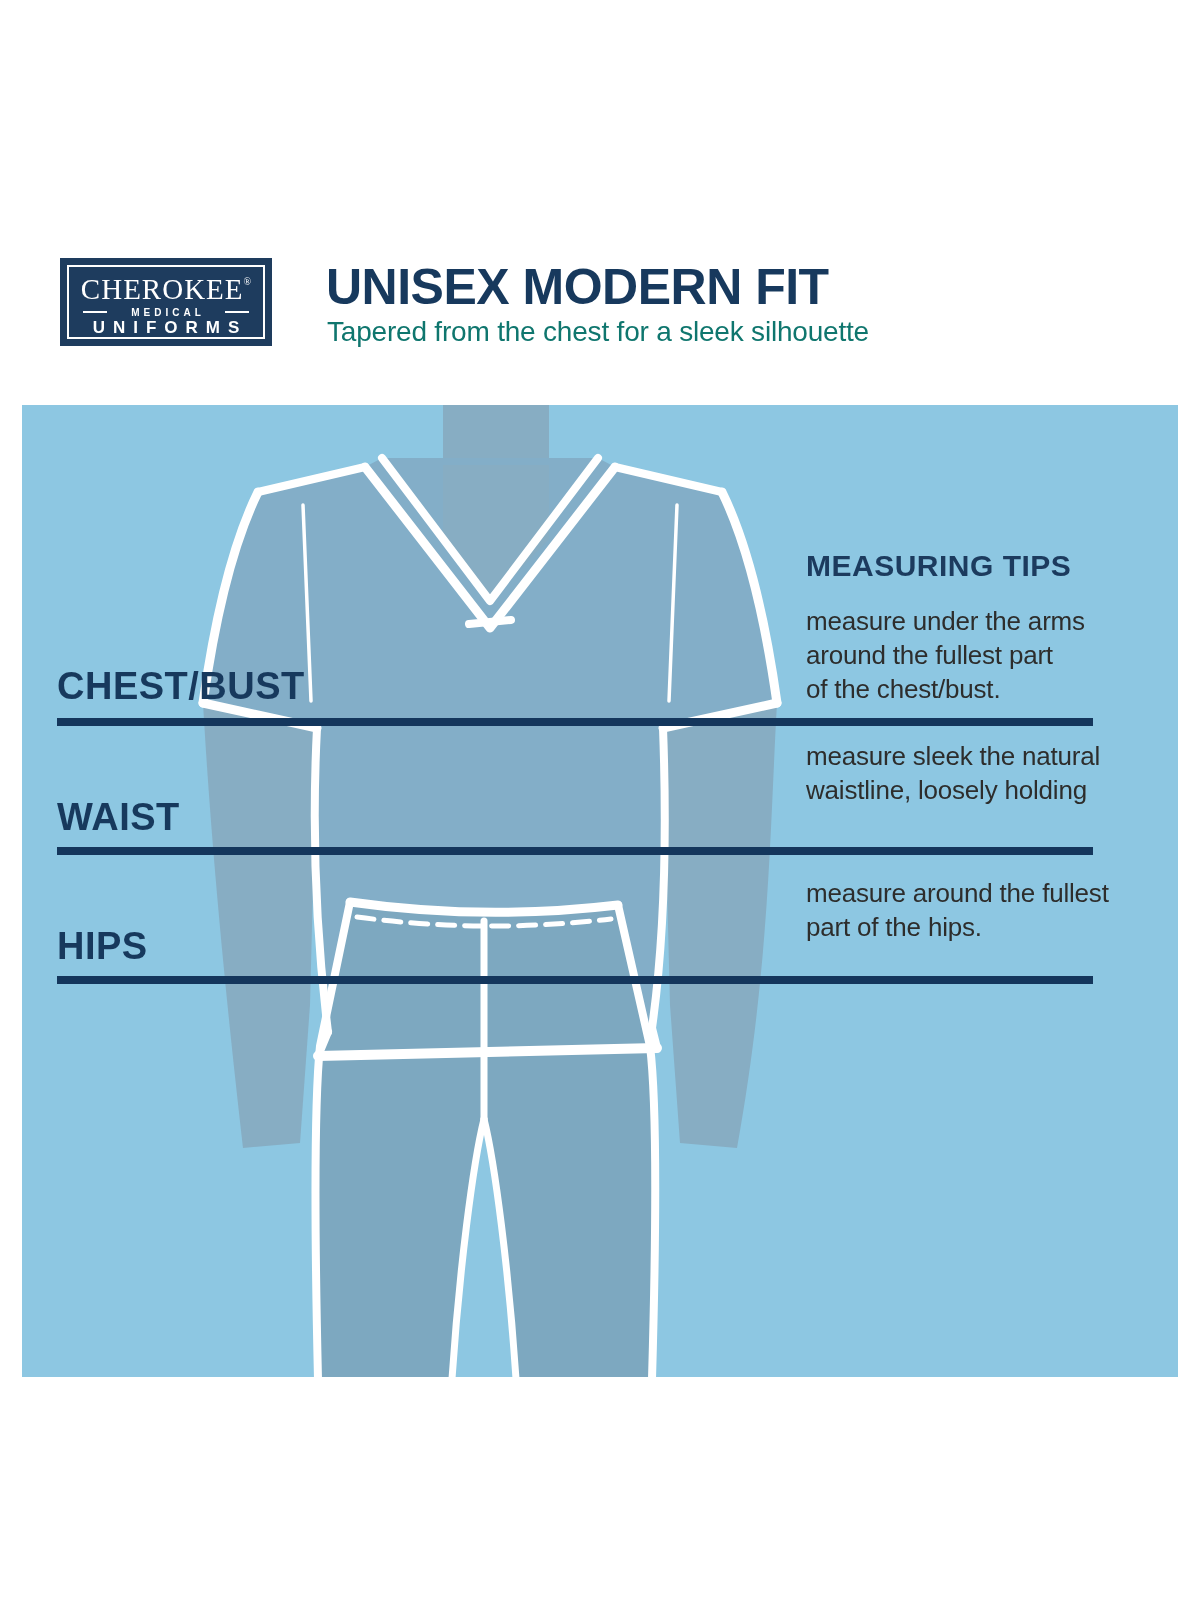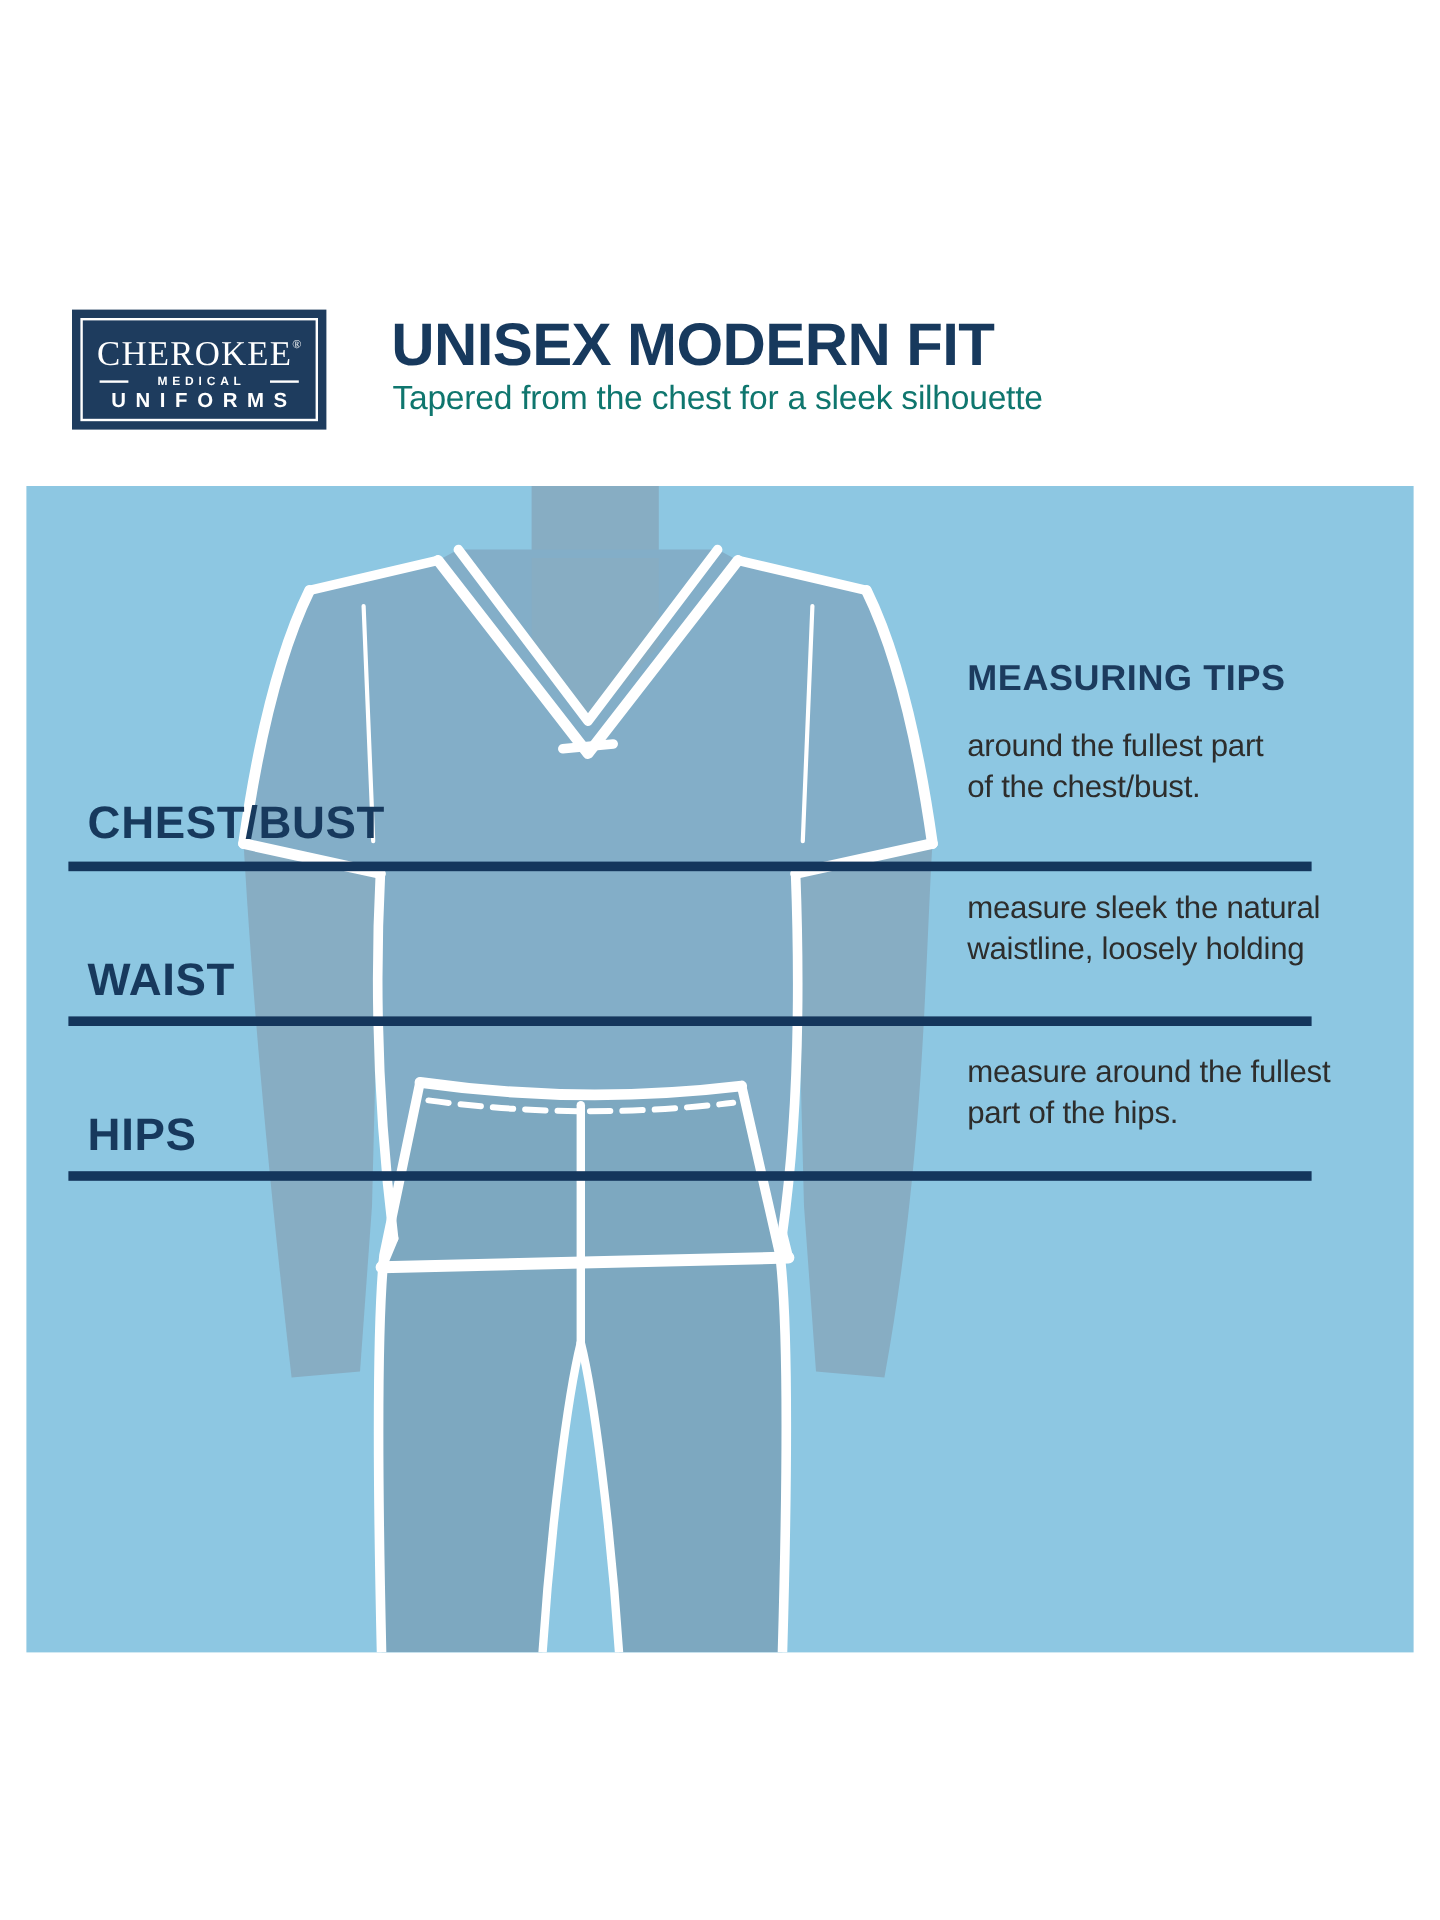--- a/index.html
+++ b/index.html
@@ -6,21 +6,21 @@
   .page{
     position:relative;
     width:1200px;height:1600px;
     background:#ffffff;
     font-family:"Liberation Sans", sans-serif;
     overflow:hidden;
   }
   
   .logo-box{
     position:absolute;left:60px;top:258px;
-    width:212px;height:100px;
+    width:212px;height:88px;
     background:#1e3c5e;
     box-sizing:border-box;
   }
   .logo-inner{
     position:absolute;inset:7px;
     border:2px solid #ffffff;
     display:flex;flex-direction:column;align-items:center;justify-content:center;
   }
   .logo-primary{
     color:#ffffff;
@@ -61,21 +61,21 @@
   .figure-svg{position:absolute;left:0;top:0;}
   
   .m-line{
     position:absolute;left:35px;width:1036px;height:8px;
     background:#14365c;
   }
   .m-line.chest{top:313px;}
   .m-line.waist{top:442px;}
   .m-line.hips{top:571px;}
   .m-label{
-    position:absolute;left:51px;
+    position:absolute;left:35px;
     font-size:38px;font-weight:bold;color:#17395d;
     letter-spacing:0.5px;white-space:nowrap;line-height:1;
   }
   .m-label.chest{top:262px;}
   .m-label.waist{top:393px;}
   .m-label.hips{top:522px;}
   
   .tips-heading{
     position:absolute;left:784px;top:146px;
     font-size:30px;font-weight:bold;color:#1c3b5e;
@@ -166,20 +166,21 @@
 
     <div class="m-label waist">WAIST</div>
     <div class="m-line waist"></div>
 
     <div class="m-label hips">HIPS</div>
     <div class="m-line hips"></div>
 
     <div class="tips-heading">MEASURING TIPS</div>
 
     <div class="tip tip-chest">
+      <div>measure under the arms</div>
       <div>around the fullest part</div>
       <div>of the chest/bust.</div>
     </div>
 
     <div class="tip tip-waist">
       <div>measure sleek the natural</div>
       <div>waistline, loosely holding</div>
     </div>
 
     <div class="tip tip-hips">

